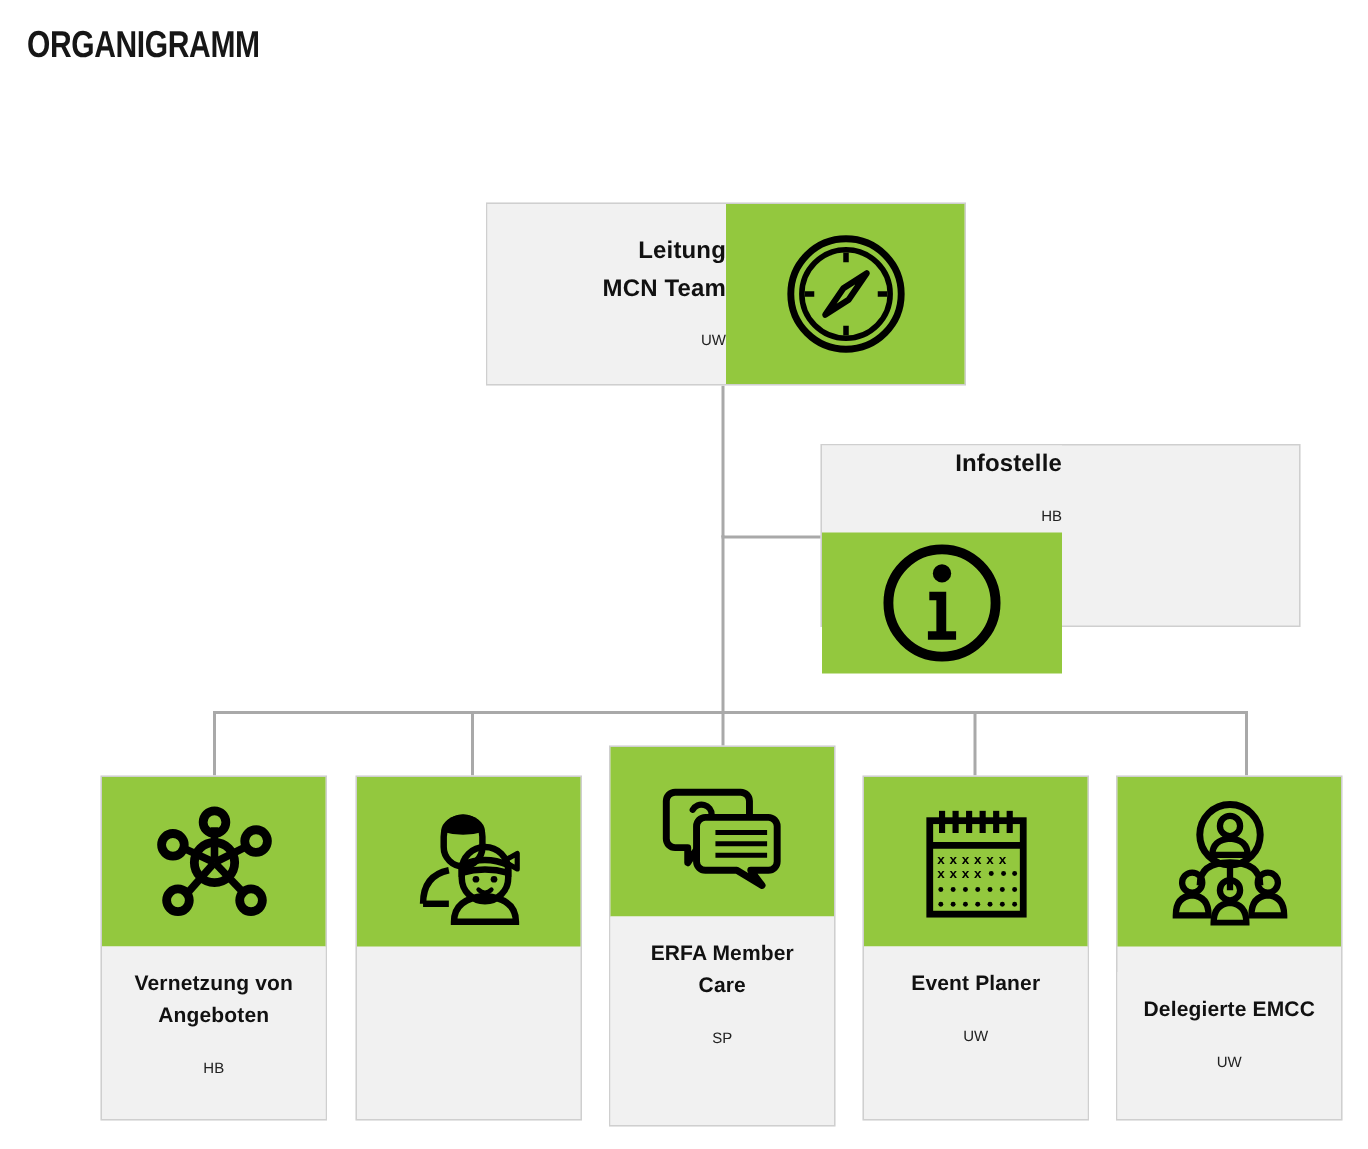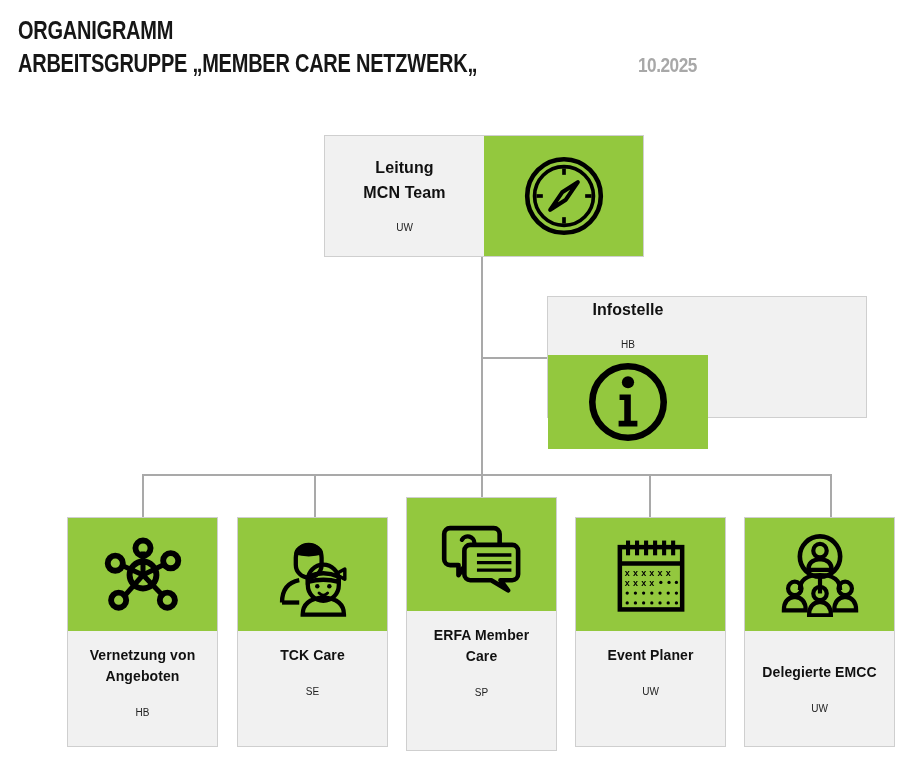--- a/index.html
+++ b/index.html
@@ -69,21 +69,21 @@
   
   .node-h {
     display: flex;
     align-items: stretch;
   }
   .node-h .text-panel {
     box-sizing: border-box;
     background: #f1f1f1;
     display: flex;
     flex-direction: column;
-    align-items: center;
+    align-items: flex-end;
     justify-content: center;
     text-align: center;
   }
   .node-h .icon-panel {
     box-sizing: border-box;
     background: #93c83e;
     display: flex;
     align-items: center;
     justify-content: center;
   }
@@ -130,24 +130,20 @@
   .node-h .node-sub { margin-top: 13px; }
   .node-v .node-sub { margin-top: 16px; }
 
   svg { display: block; }
 </style>
 </head>
 <body>
 
 <div id="header">
   <div class="title-line">ORGANIGRAMM</div>
-  <div class="title-row2">
-    <div class="title-line">ARBEITSGRUPPE „MEMBER CARE NETZWERK„</div>
-    <div id="doc-date">10.2025</div>
-  </div>
 </div>
 
 <div class="conn conn-v" style="left:481px; top:257px; height:101px;"></div>
 
 <div class="conn conn-h" style="left:481px; top:357px; width:67px;"></div>
 
 <div class="conn conn-v" style="left:481px; top:357px; height:118px;"></div>
 
 <div class="conn conn-h" style="left:142px; top:474px; width:690px;"></div>
 
@@ -231,24 +227,20 @@
 
         <path d="M44 56 a18 18 0 0 1 36 0 v6 a18 18 0 0 1 -36 0 Z" fill="none" stroke="#000" stroke-width="5"></path>
         <path d="M44 52 q18 -8 36 0 v6 q-18 -5 -36 0 Z" fill="none" stroke="#000" stroke-width="5"></path>
         <circle cx="55" cy="63" r="2.6" fill="#000"></circle>
         <circle cx="69" cy="63" r="2.6" fill="#000"></circle>
         <path d="M57 71 q5 5 10 0" fill="none" stroke="#000" stroke-width="3.4" stroke-linecap="round"></path>
         <path d="M78 48 l9 -5 v12 l-9 -5 Z" fill="none" stroke="#000" stroke-width="4" stroke-linejoin="round"></path>
         <path d="M38 96 q0 -18 24 -20 q24 2 24 20 Z" fill="none" stroke="#000" stroke-width="5"></path>
       </svg>
     </span>
-  </div>
-  <div class="text-panel">
-    <div class="node-title">TCK Care</div>
-    <div class="node-sub">SE</div>
   </div>
 </div>
 
 <div class="node node-v" style="left:406px; top:497px; width:151px; height:254px;">
   <div class="icon-panel" style="height:113px;">
     <span>
       <svg width="84" height="84" viewBox="0 0 100 100">
         <path d="M12 18 h52 a7 7 0 0 1 7 7 v30 a7 7 0 0 1 -7 7 h-34 l-8 12 v-12 h-10 a7 7 0 0 1 -7 -7 v-30 a7 7 0 0 1 7 -7 Z" fill="none" stroke="#000" stroke-width="5.5" stroke-linejoin="round"></path>
         <path d="M26 32 a8 8 0 0 1 15 4 q0 5 -7 8 v4" fill="none" stroke="#000" stroke-width="5" stroke-linecap="round"></path>
         <circle cx="34" cy="54" r="2.8" fill="#000"></circle>

